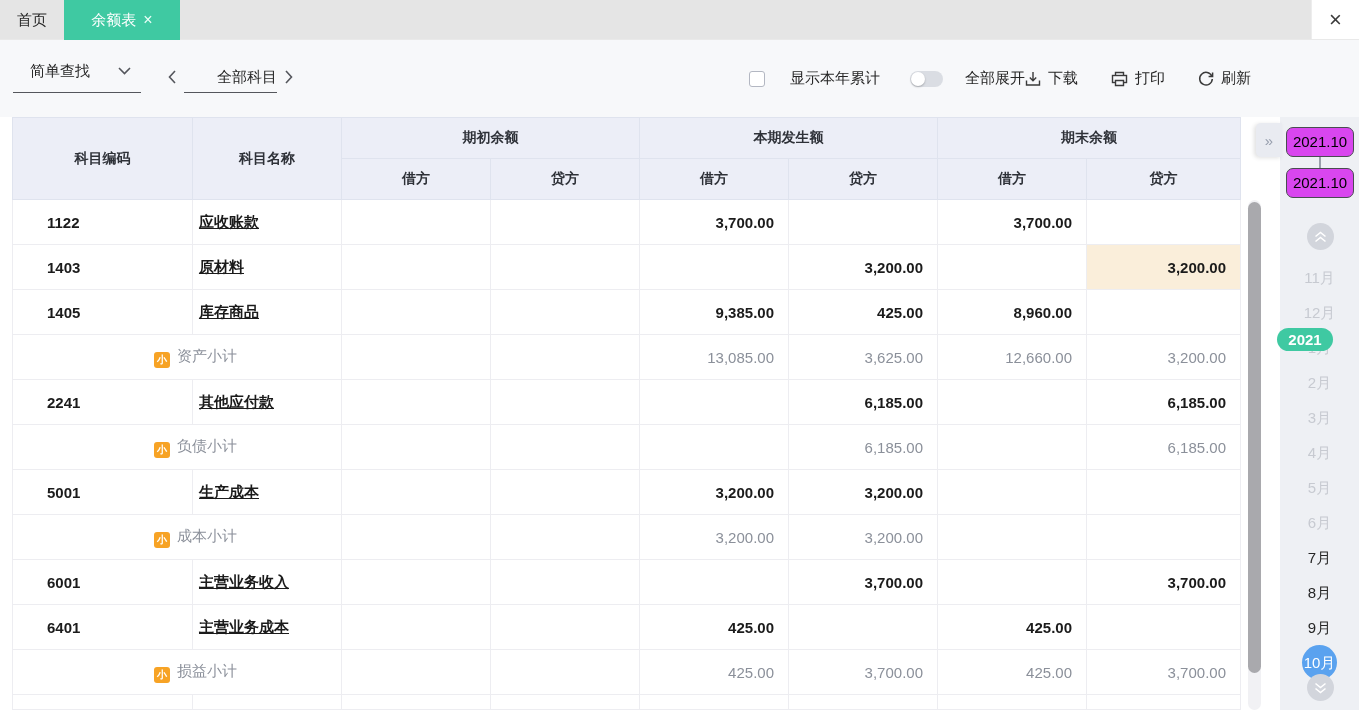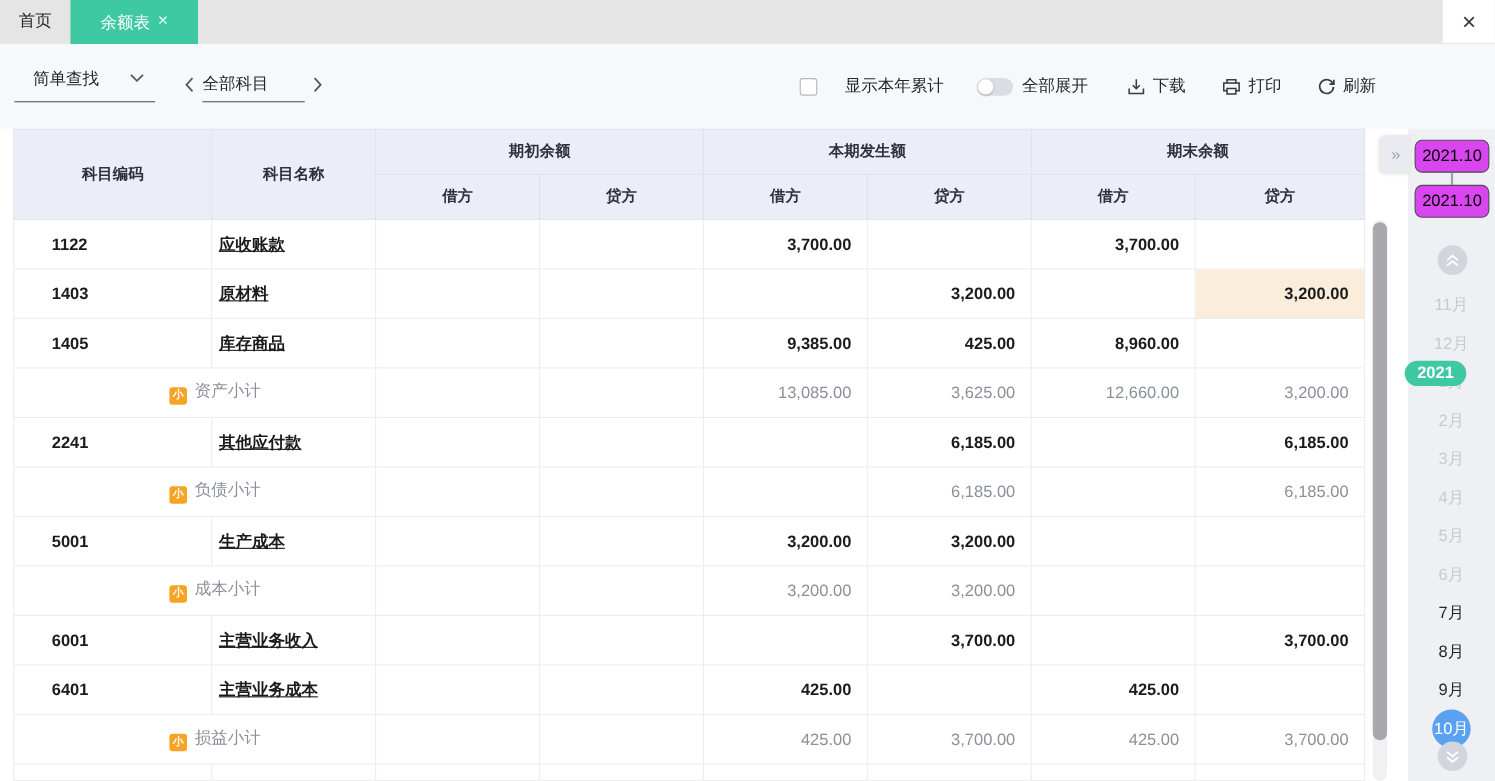--- a/index.html
+++ b/index.html
@@ -17,25 +17,25 @@
   .tab-close { font-size:16px; line-height:1; color:#eafff8; cursor:pointer; }
   .win-close { position:absolute; right:0; top:0; width:48px; height:39px; border-left:1px solid #ededed;
                display:flex; align-items:center; justify-content:center; font-size:22px; color:#3a3a3a; cursor:pointer; background:#fff; }
 
   
   .toolbar { position:absolute; left:0; top:40px; width:100%; height:77px; background:#f7f8fa; }
   .select-ctl { position:absolute; left:13px; top:21px; width:128px; height:32px; border-bottom:1.5px solid #54565c;
                 display:flex; align-items:center; justify-content:space-between; padding:0 10px 11px 17px; font-size:15px; cursor:pointer; }
   .subject-nav { position:absolute; left:160px; top:21px; height:32px; display:flex; align-items:center; }
   .nav-arrow { width:24px; height:32px; display:flex; align-items:center; justify-content:center; cursor:pointer; }
-  .subject-btn { width:93px; height:32px; border-bottom:1.5px solid #54565c; text-align:left; line-height:32px; font-size:15px; cursor:pointer; }
+  .subject-btn { width:93px; height:32px; border-bottom:1.5px solid #54565c; text-align:right; line-height:32px; font-size:15px; cursor:pointer; }
   .tb-right { position:absolute; right:108px; top:0; height:77px; display:flex; align-items:center; }
   .chk-group { display:flex; align-items:center; gap:25px; margin-right:30px; cursor:pointer; }
   .checkbox { width:16px; height:16px; border:1.5px solid #b3b7c2; border-radius:3px; background:#fff; }
-  .tgl-group { display:flex; align-items:center; gap:8px; margin-right:36px; }
+  .tgl-group { display:flex; align-items:center; gap:22px; }
   .toggle { width:33px; height:16px; border-radius:8px; background:#dadde3; position:relative; cursor:pointer; }
   .toggle .knob { position:absolute; left:1px; top:1px; width:14px; height:14px; border-radius:50%; background:#fff; box-shadow:0 1px 2px rgba(0,0,0,.25); }
   .tb-btn { display:flex; align-items:center; gap:7px; margin-right:33px; cursor:pointer; font-size:15px; }
   .tb-btn:last-child { margin-right:0; }
   .tb-label { font-size:15px; color:#262626; }
   .icon-svg { display:block; }
 
   
   .grid-wrap { position:absolute; left:12px; top:117px; width:1228px; }
   table { border-collapse:collapse; table-layout:fixed; width:1228px; }

